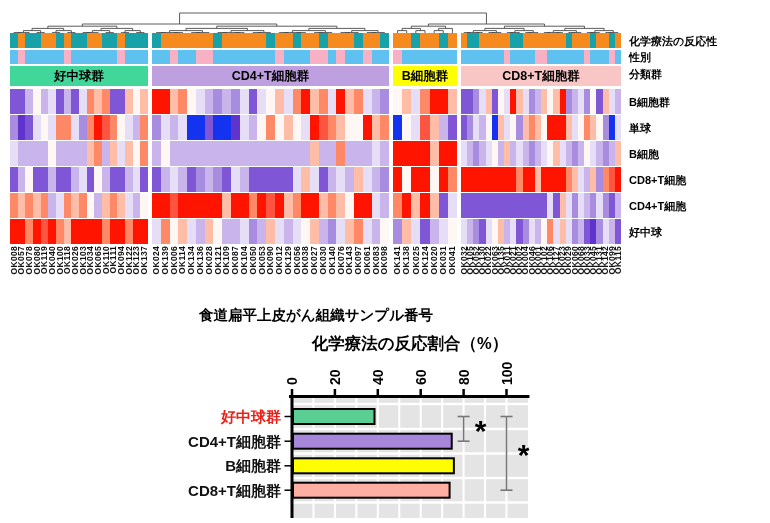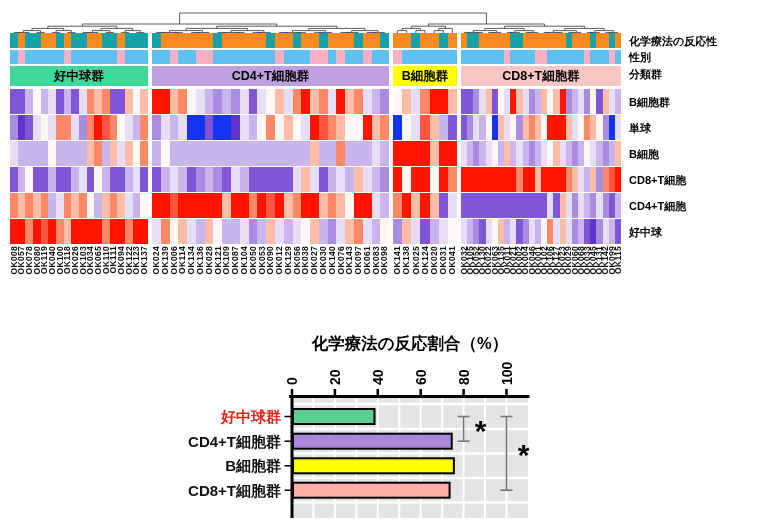--- a/index.html
+++ b/index.html
@@ -1209,20 +1209,21 @@
   <div class="rlabel" style="top:50px">性別</div>
   <div class="rlabel" style="top:67px">分類群</div>
 
   <div class="rlabel" style="top:95px">B細胞群</div>
   <div class="rlabel" style="top:121px">単球</div>
   <div class="rlabel" style="top:147px">B細胞</div>
   <div class="rlabel" style="top:173px">CD8+T細胞</div>
   <div class="rlabel" style="top:199px">CD4+T細胞</div>
   <div class="rlabel" style="top:225px">好中球</div>
 
+  <div class="xlab">食道扁平上皮がん組織サンプル番号</div>
 
   <svg id="barchart" width="770" height="195">
       <rect x="292" y="70" width="235.95000000000005" height="120" fill="#E4E4E4"></rect>
       <rect x="312.45" y="70" width="2" height="120" fill="#FFFFFF"></rect>
       <rect x="333.9" y="70" width="2" height="120" fill="#FFFFFF"></rect>
       <rect x="355.35" y="70" width="2" height="120" fill="#FFFFFF"></rect>
       <rect x="376.8" y="70" width="2" height="120" fill="#FFFFFF"></rect>
       <rect x="398.25" y="70" width="2" height="120" fill="#FFFFFF"></rect>
       <rect x="419.7" y="70" width="2" height="120" fill="#FFFFFF"></rect>
       <rect x="441.15" y="70" width="2" height="120" fill="#FFFFFF"></rect>

